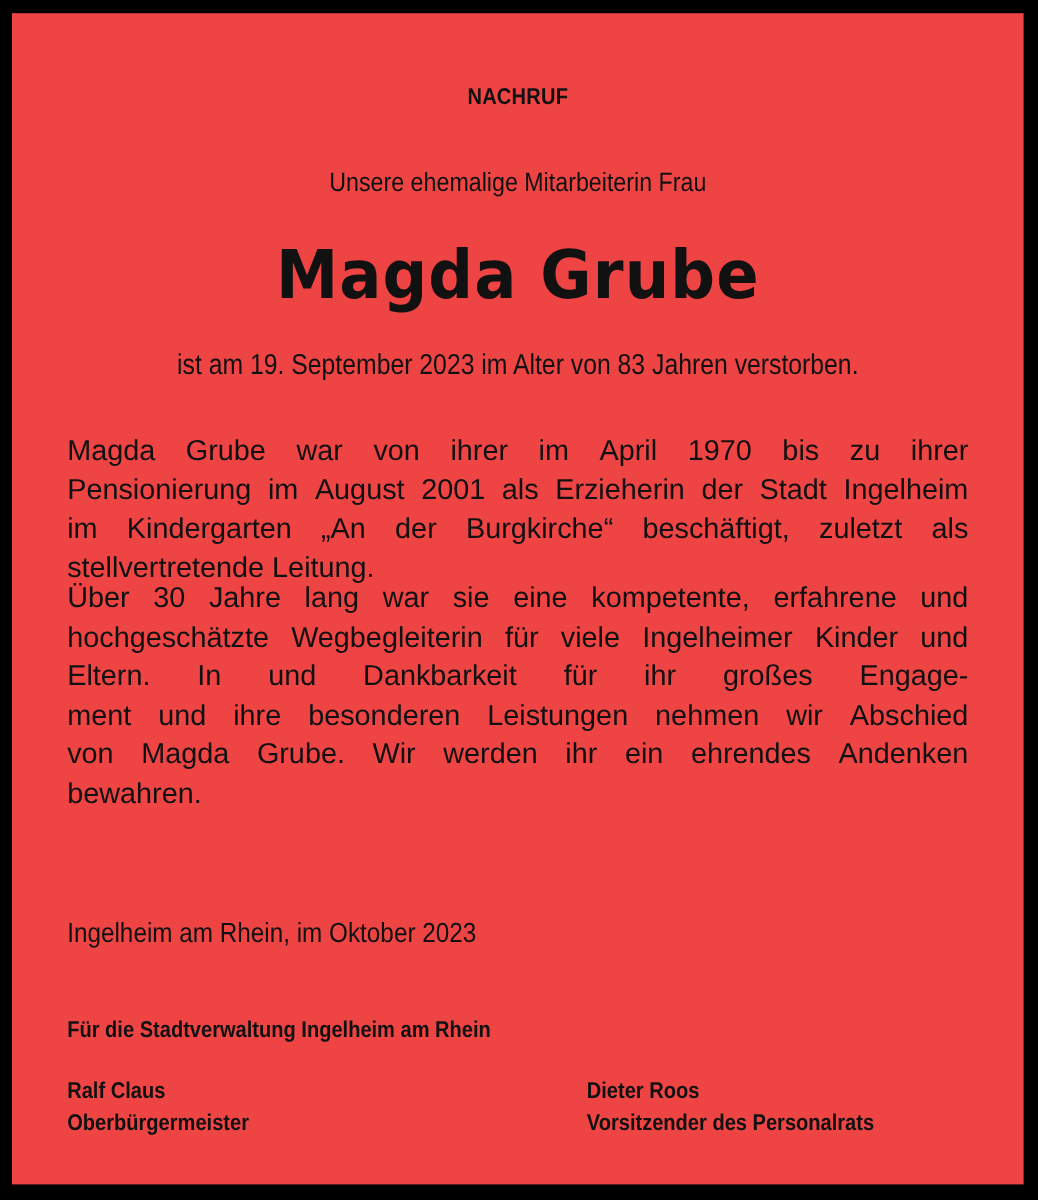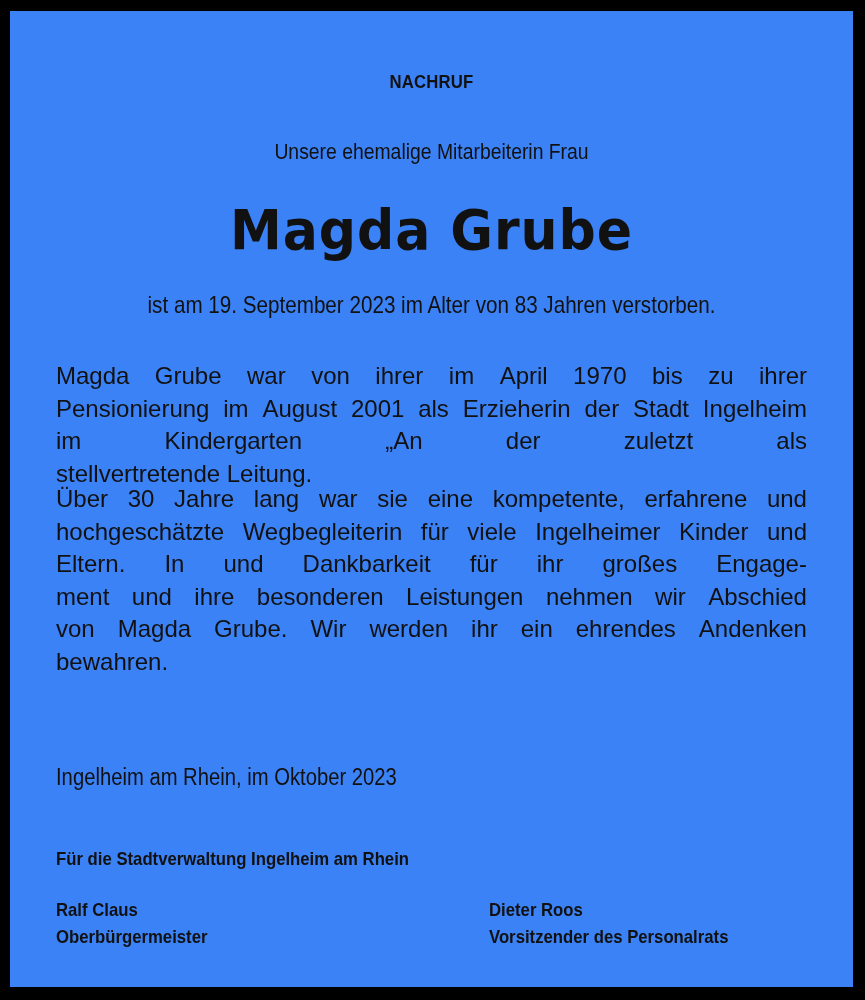--- a/index.html
+++ b/index.html
@@ -8,21 +8,21 @@
       background: #000;
       position: relative;
       overflow: hidden;
       font-family: "Liberation Sans", "DejaVu Sans", sans-serif;
       color: #111;
     }
     .sheet {
       position: absolute;
       left: 10px; top: 11px;
       width: 843px; height: 976px;
-      background: #3b82f6;
+      background: #ef4444;
     }
     .abs { position: absolute; white-space: nowrap; }
     .center { left: 0; right: 0; text-align: center; }
     .heading {
       top: 60px; font-weight: bold; font-size: 19px;
       transform: scaleX(0.88); letter-spacing: 0.2px;
     }
     .intro { top: 128px; font-size: 22px; transform: scaleX(0.88); }
     .name {
       top: 186px; font-size: 56px; font-weight: bold; letter-spacing: 1px;
@@ -83,20 +83,22 @@
         <span>Erzieherin</span>
         <span>der</span>
         <span>Stadt</span>
         <span>Ingelheim</span>
       </div>
       <div class="just">
         <span>im</span>
         <span>Kindergarten</span>
         <span>„An</span>
         <span>der</span>
+        <span>Burgkirche“</span>
+        <span>beschäftigt,</span>
         <span>zuletzt</span>
         <span>als</span>
       </div>
       <div class="line">stellvertretende Leitung.</div>
     </div>
   <div class="body-text p2">
       <div class="just">
         <span>Über</span>
         <span>30</span>
         <span>Jahre</span>

